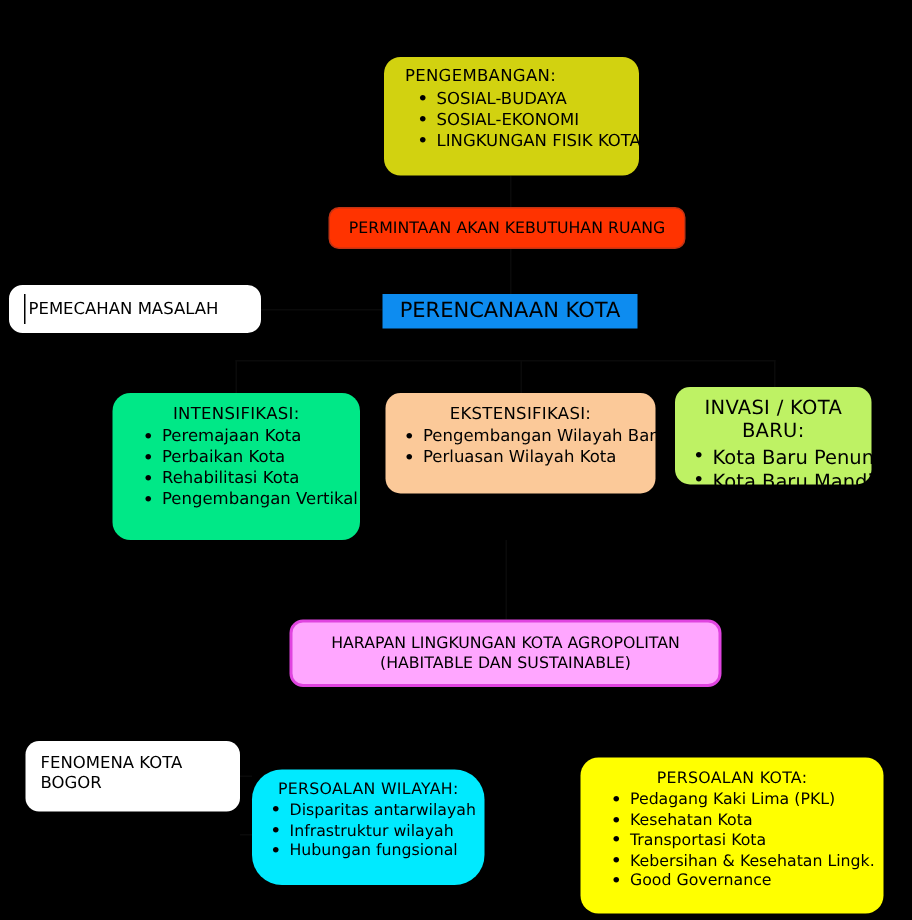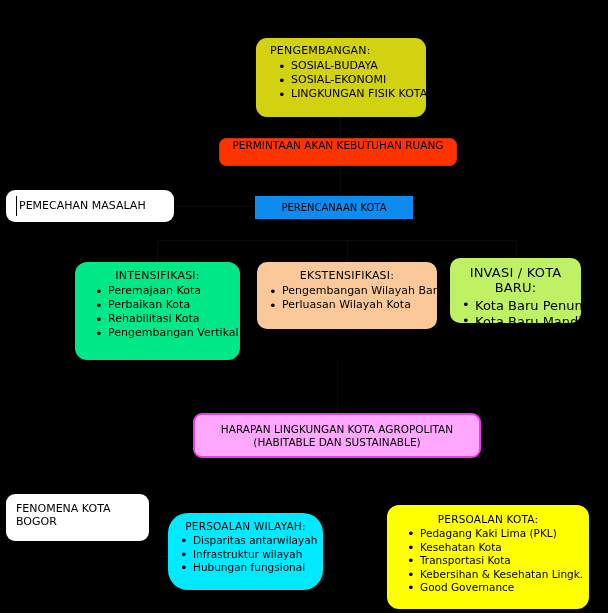--- a/index.html
+++ b/index.html
@@ -65,45 +65,45 @@
     font-size: 11px;
     font-weight: normal;
   }
   #node-pengembangan ul { padding-left: 22px; font-size: 11px; }
 
   #node-permintaan {
     left: 219px; top: 138px; width: 238px; height: 28px;
     background: #ff3300;
     border: 1px solid #c43313;
     border-radius: 7px;
-    display: flex; justify-content: center;
+    display: flex; align-items: center; justify-content: center;
     font-size: 10.5px;
   }
 
   #node-pemecahan {
     left: 6px; top: 190px; width: 168px; height: 32px;
     background: #ffffff;
     border-radius: 9px;
     display: flex; align-items: center;
     font-size: 11px;
     padding-left: 10px;
   }
   #node-pemecahan .caret {
     display: inline-block;
     width: 1px;
     height: 20px;
     background: #000000;
     margin-right: 2px;
   }
 
   #node-perencanaan {
-    left: 255px; top: 196px; width: 158px; height: 23px;
+    left: 255px; top: 196px; width: 170px; height: 23px;
     background: #0d8cf0;
     display: flex; align-items: center; justify-content: center;
-    font-size: 10px;
+    font-size: 14px;
   }
 
   #node-intensifikasi {
     left: 75px; top: 262px; width: 165px; height: 98px;
     background: #00e887;
     border-radius: 12px;
     font-size: 11px;
   }
   #node-intensifikasi .title { padding-top: 8px; font-weight: normal; }
 
@@ -129,21 +129,21 @@
     left: 193px; top: 413px; width: 288px; height: 45px;
     background: #ffa6ff;
     border: 2px solid #e044e0;
     border-radius: 9px;
     display: flex; flex-direction: column;
     align-items: center; justify-content: center;
     font-size: 10.5px;
   }
 
   #node-fenomena {
-    left: 6px; top: 494px; width: 143px; height: 47px;
+    left: 17px; top: 494px; width: 143px; height: 47px;
     background: #ffffff;
     border-radius: 9px;
     font-size: 11px;
     padding: 9px 0 0 10px;
   }
 
   #node-persoalan-wilayah {
     left: 168px; top: 513px; width: 155px; height: 77px;
     background: #00eaff;
     border-radius: 20px;

